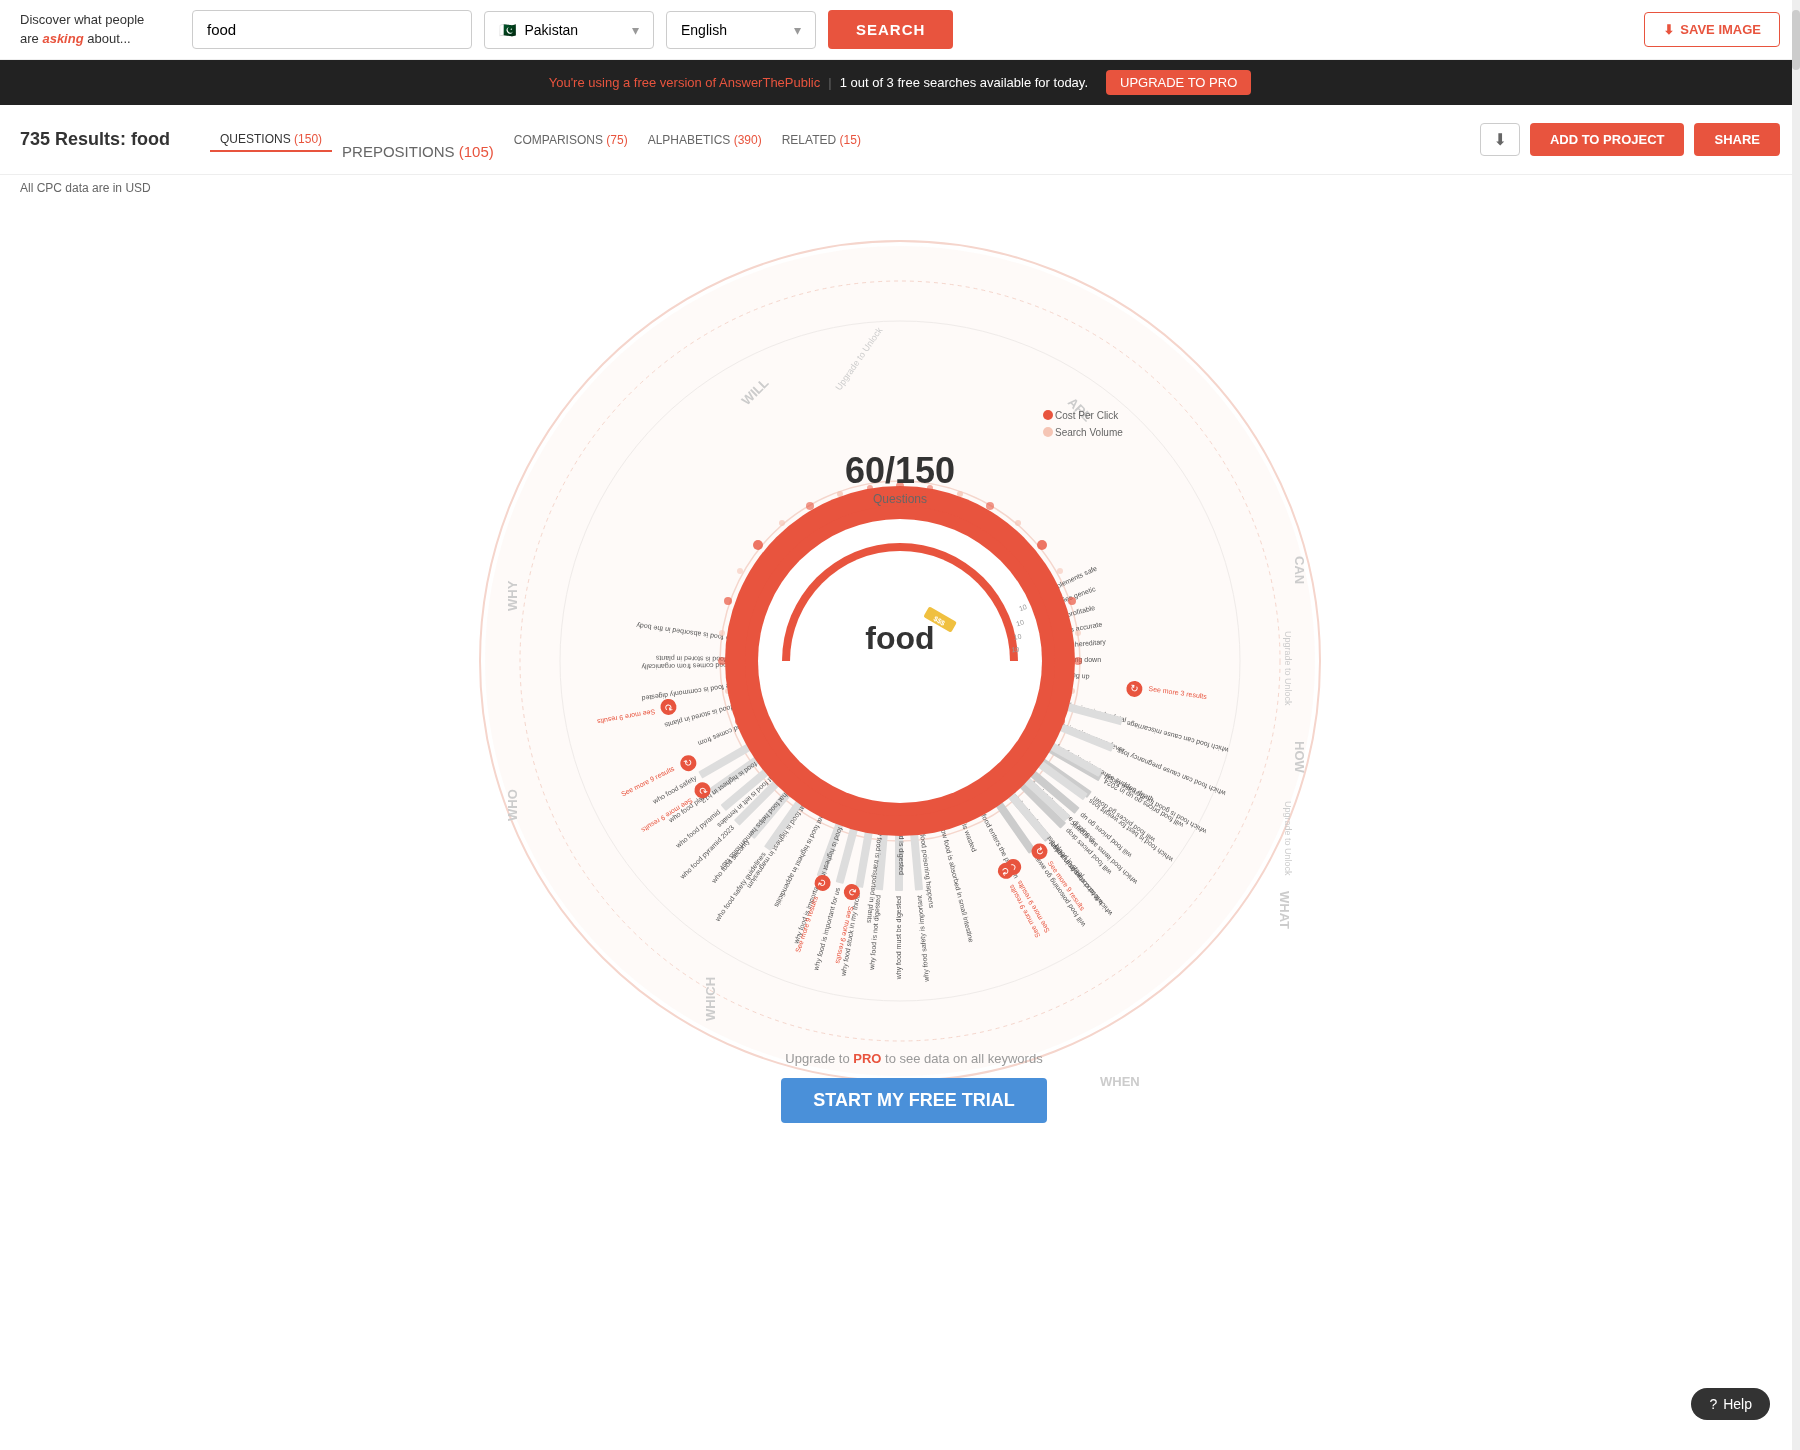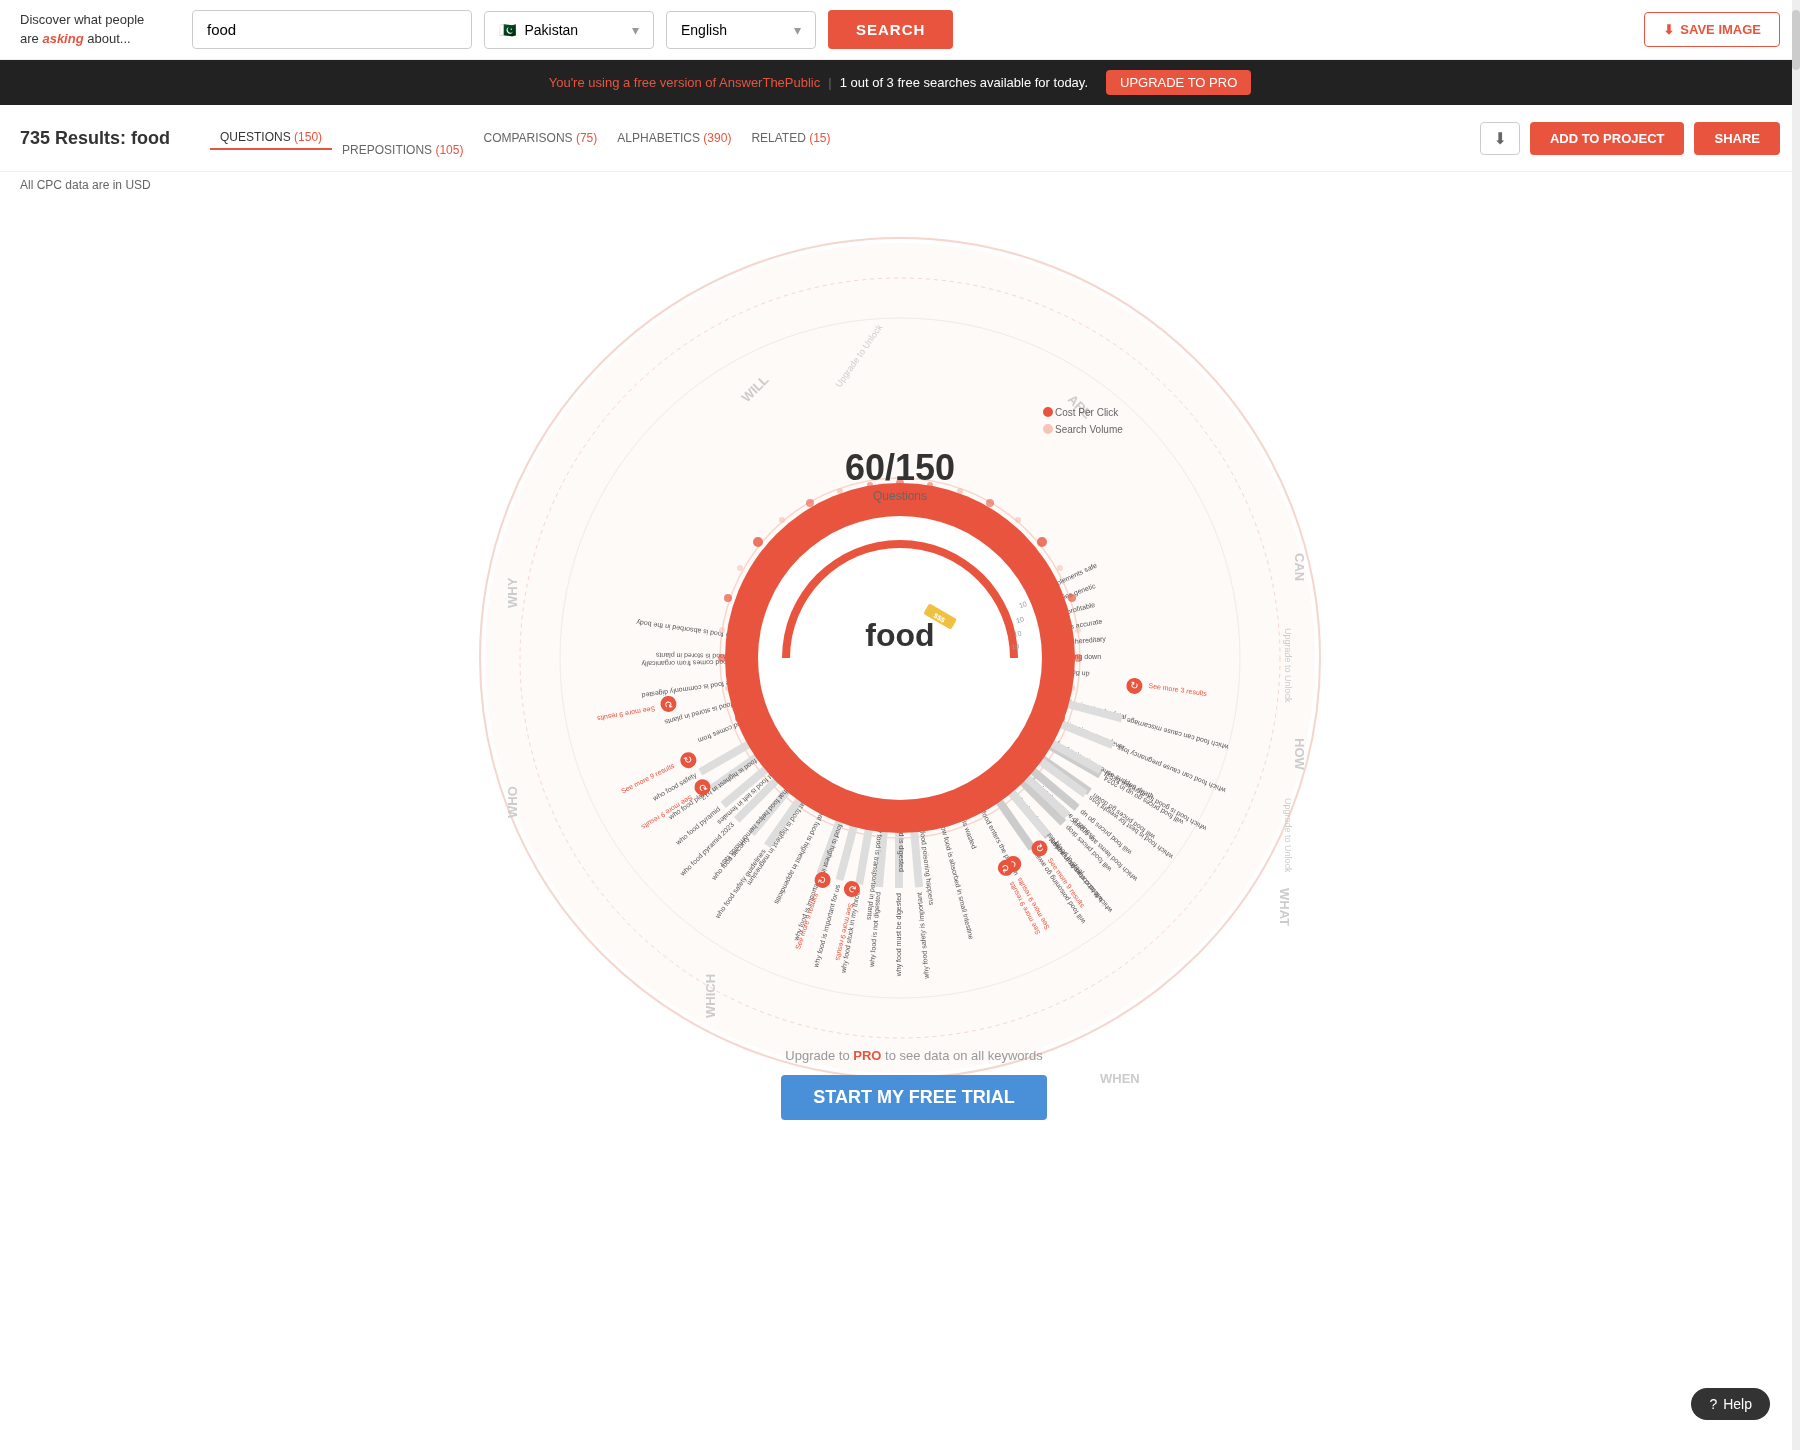--- a/index.html
+++ b/index.html
@@ -47,21 +47,21 @@
 <div style="display:flex; align-items:center; padding:10px 20px; border-bottom:1px solid #eee; gap:0;">
   <div style="font-size:18px; font-weight:bold; color:#333; min-width:190px;">
     <span>735 Results:</span>
     <span>food</span>
   </div>
   <div style="display:flex; align-items:center; gap:0; flex:1;">
     <span style="font-size:12px; color:#333; cursor:pointer; padding:4px 10px; border-bottom:2px solid #e8543e;">
       <span>QUESTIONS</span>
       <span style="color:#e8543e;"> (<span>150</span>)</span>
     </span>
-    <span style="font-size:12px; color:#666; cursor:pointer; padding:4px 10px;margin-top:24px;">
+    <span style="font-size:15px; color:#666; cursor:pointer; padding:4px 10px;margin-top:24px;">
       <span>PREPOSITIONS</span>
       <span style="color:#e8543e;"> (<span>105</span>)</span>
     </span>
     <span style="font-size:12px; color:#666; cursor:pointer; padding:4px 10px;">
       <span>COMPARISONS</span>
       <span style="color:#e8543e;"> (<span>75</span>)</span>
     </span>
     <span style="font-size:12px; color:#666; cursor:pointer; padding:4px 10px;">
       <span>ALPHABETICS</span>
       <span style="color:#e8543e;"> (<span>390</span>)</span>

